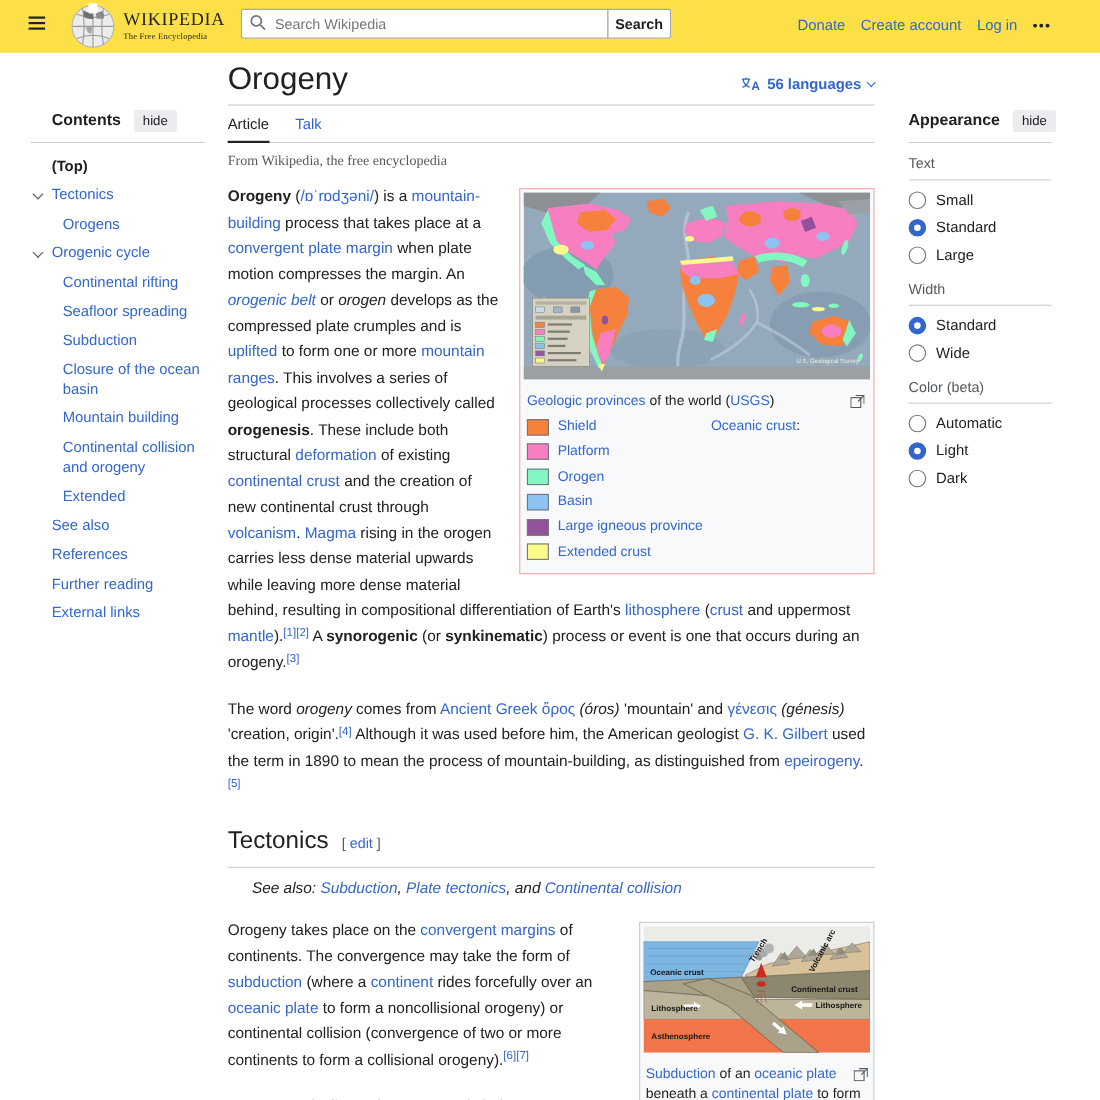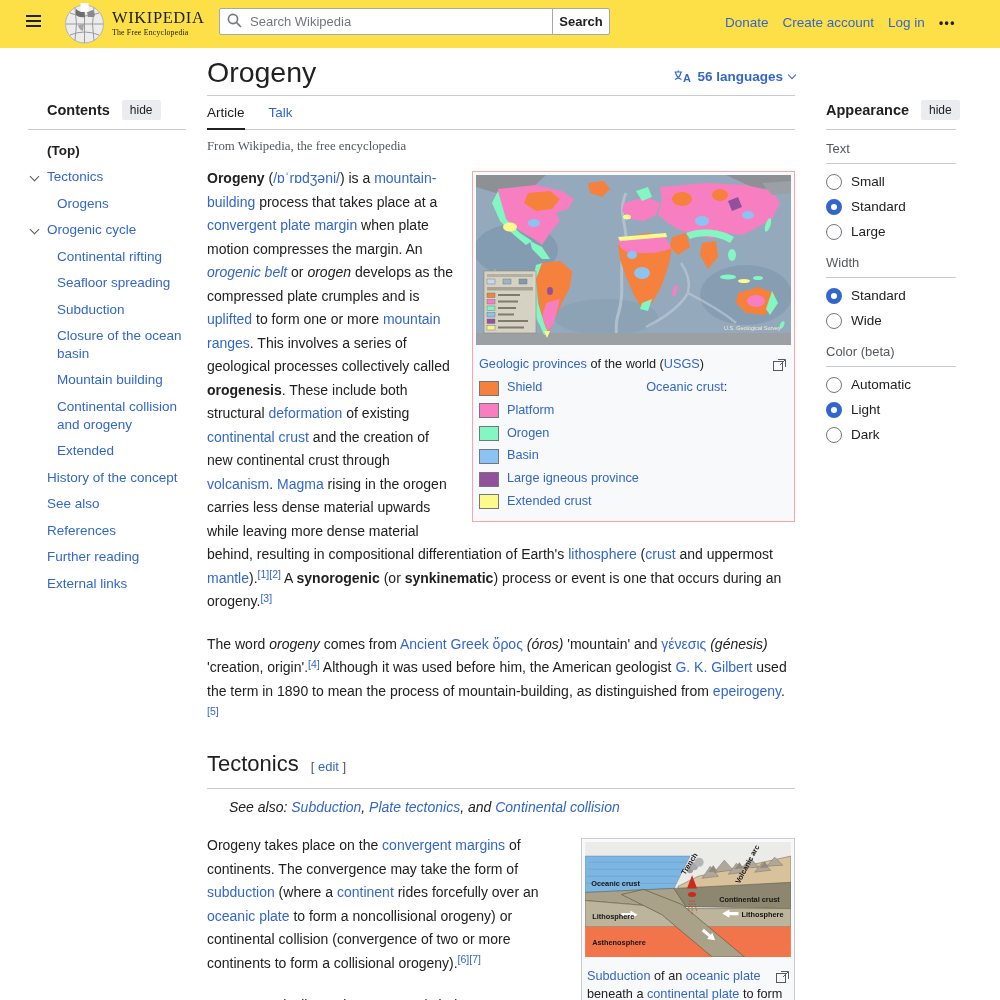--- a/index.html
+++ b/index.html
@@ -187,24 +187,20 @@
         <li class="toc-item l2">
           
           <span>Continental collision and orogeny</span>
         </li>
 
         <li class="toc-item l2">
           
           <span>Extended</span>
         </li>
 
-        <li class="toc-item l1">
-          
-          <span>History of the concept</span>
-        </li>
 
         <li class="toc-item l1">
           
           <span>See also</span>
         </li>
 
         <li class="toc-item l1">
           
           <span>References</span>
         </li>

